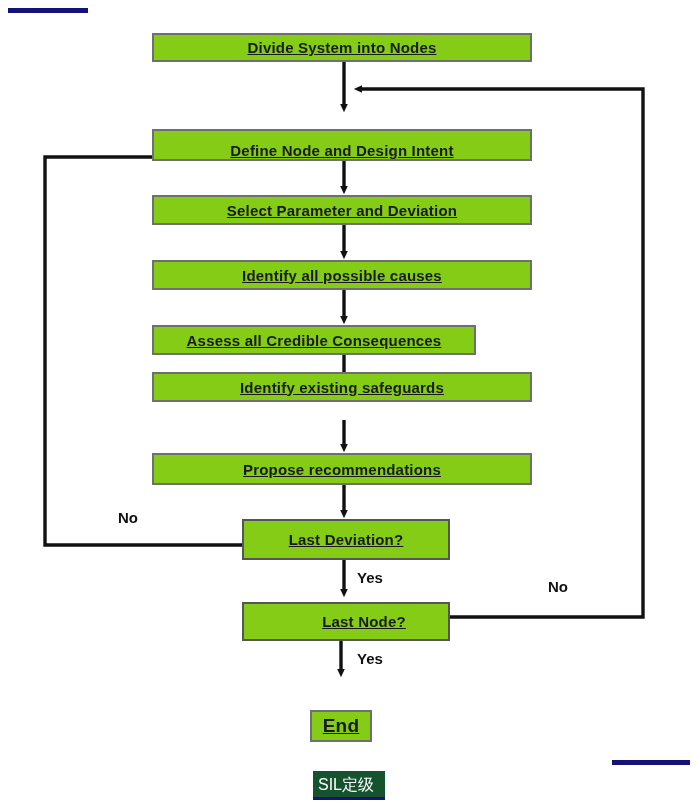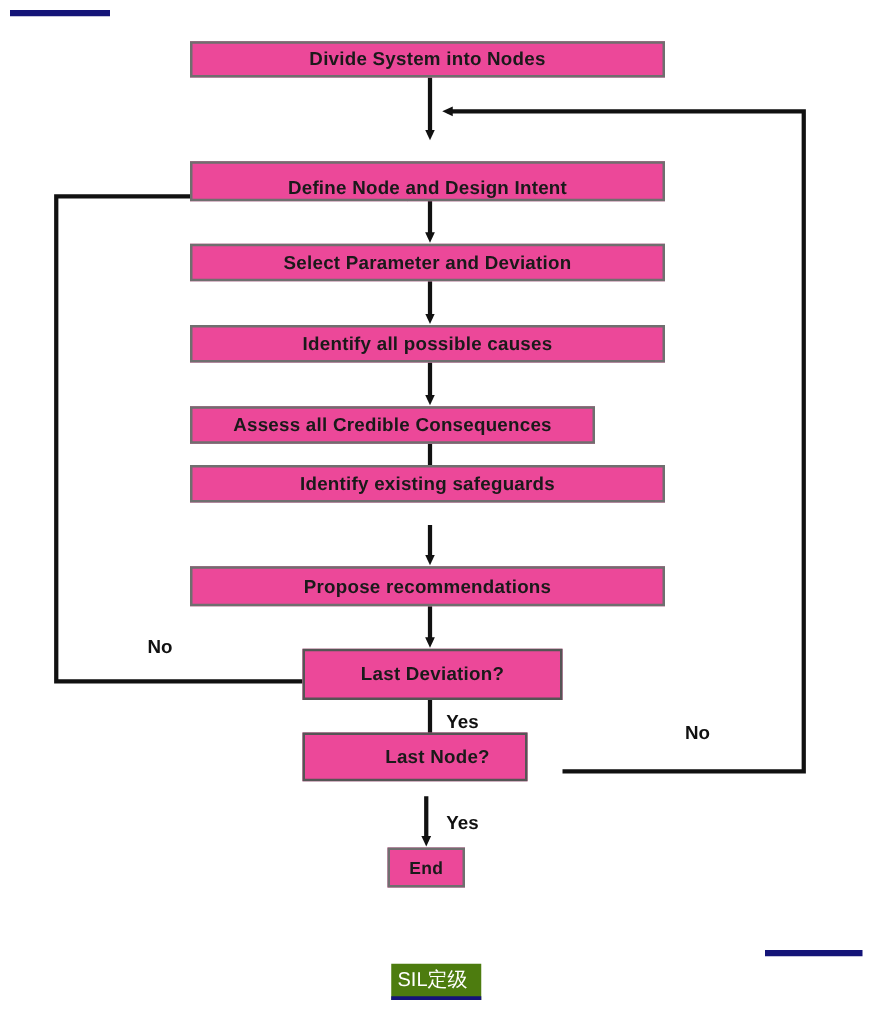--- a/index.html
+++ b/index.html
@@ -23,51 +23,53 @@
   svg.flow-lines {
     position: absolute;
     left: 0; top: 0;
     width: 698px;
     height: 811px;
     pointer-events: none;
   }
   .node-box {
     position: absolute;
     box-sizing: border-box;
-    background: #ec4899;
+    background: #84cc16;
     border: 2px solid #6f6f6f;
     display: flex;
     align-items: center;
     justify-content: center;
     color: #1a1a1a;
     font-weight: bold;
     font-size: 15px;
     letter-spacing: 0.2px;
     white-space: nowrap;
+    text-decoration: underline;
   }
   .node-box.decision {
     border: 2px solid #555555;
   }
   .node-box.terminal {
-    font-size: 14px;
+    font-size: 19px;
+    margin-top: 32px;
   }
   .edge-label {
     position: absolute;
     color: #111111;
     font-weight: bold;
     font-size: 15px;
     white-space: nowrap;
   }
   .rule-line {
     position: absolute;
     background: #141478;
   }
   .sil-tag {
     position: absolute;
-    background: #4d7c0f;
+    background: #14532d;
     color: #ffffff;
     font-size: 16px;
     line-height: 23px;
     padding: 2px 5px 0 5px;
     border-bottom: 3px solid #141478;
     box-sizing: border-box;
     white-space: nowrap;
   }
 </style>
 </head>
@@ -135,21 +137,21 @@
     </div>
 
   <div class="node-box" id="node-6" style="left: 152px; top: 453px; width: 380px; height: 32px;">
       <span>Propose recommendations</span>
     </div>
 
   <div class="node-box decision" id="node-7" style="left: 242px; top: 519px; width: 208px; height: 41px;">
       <span>Last Deviation?</span>
     </div>
 
-  <div class="node-box decision" id="node-8" style="left: 242px; top: 586px; width: 180px; height: 39px; padding-left: 36px;">
+  <div class="node-box decision" id="node-8" style="left: 242px; top: 602px; width: 208px; height: 39px; padding-left: 36px;">
       <span>Last Node?</span>
     </div>
 
   <div class="node-box terminal" id="node-9" style="left: 310px; top: 678px; width: 62px; height: 32px;">
       <span>End</span>
     </div>
 
   <div class="edge-label" id="elabel-0" style="left: 118px; top: 509px;">No</div>
   <div class="edge-label" id="elabel-1" style="left: 357px; top: 569px;">Yes</div>
   <div class="edge-label" id="elabel-2" style="left: 548px; top: 578px;">No</div>

